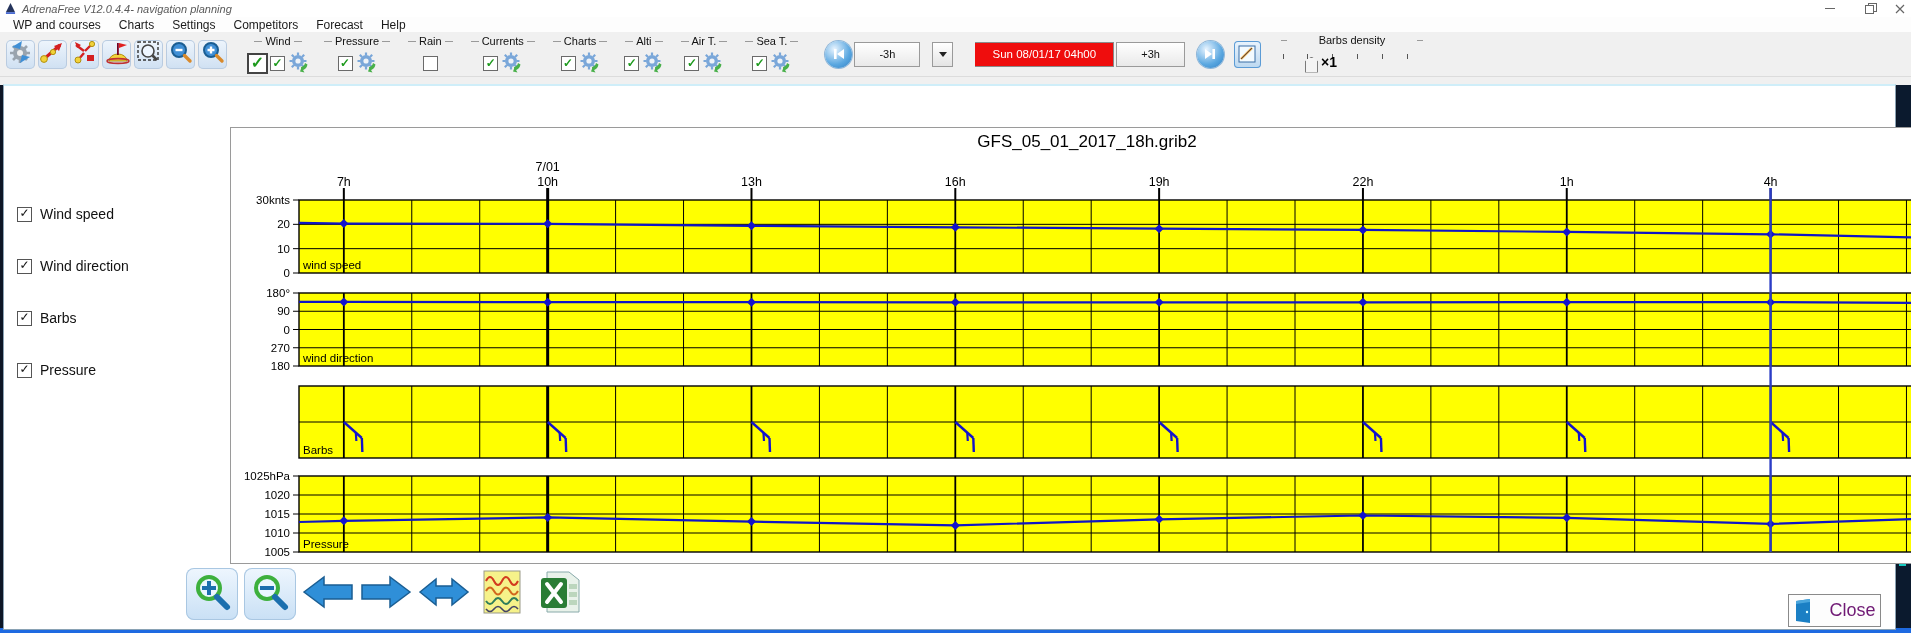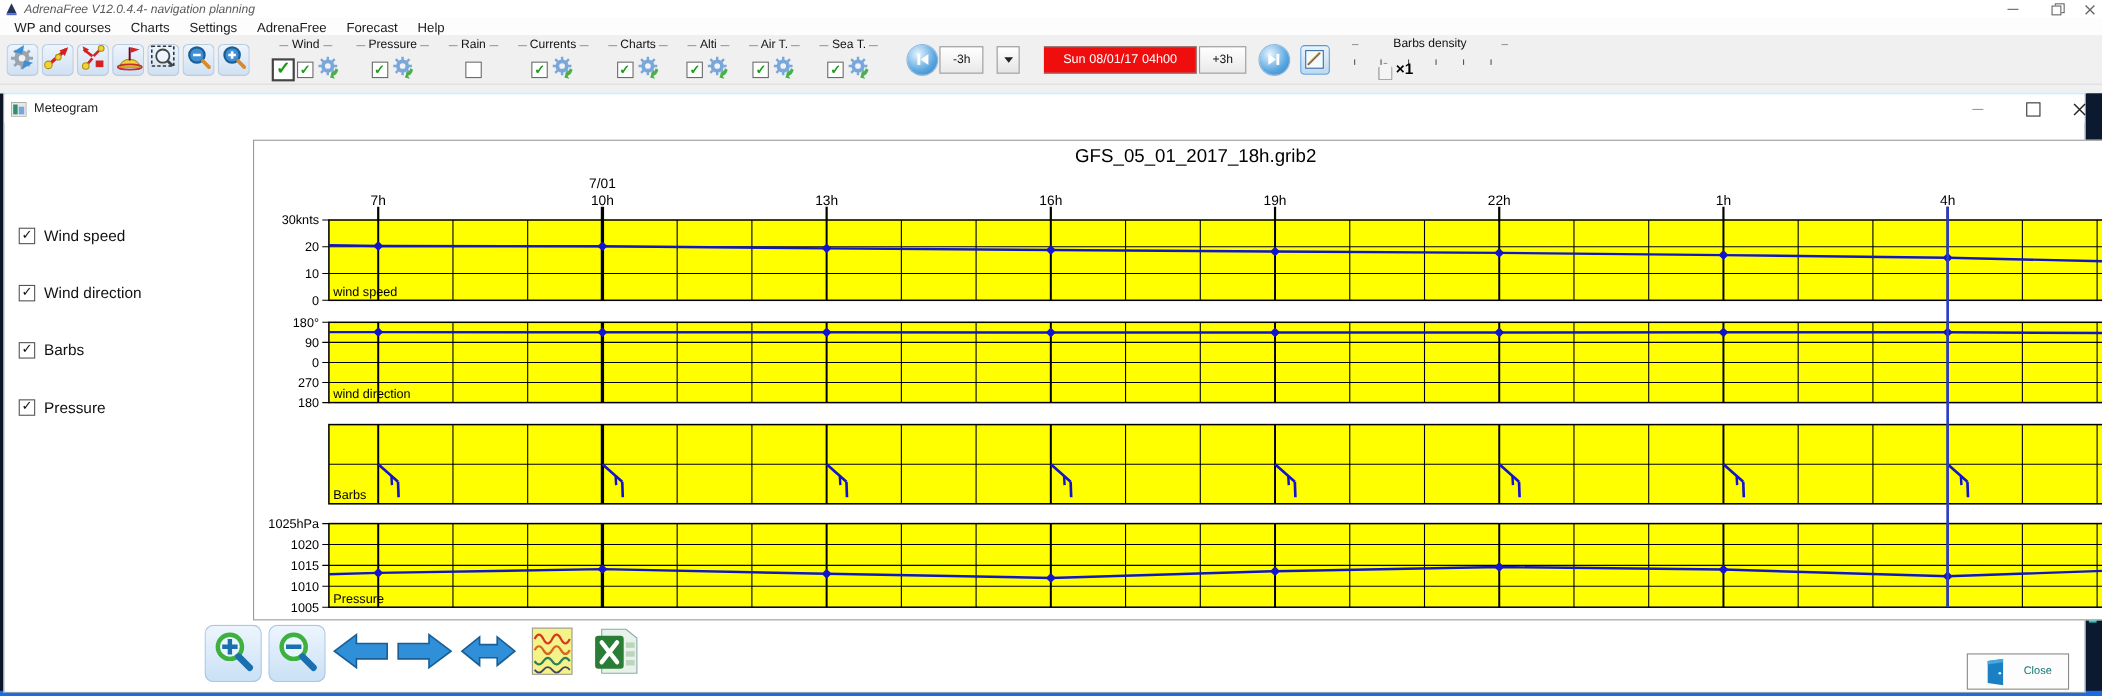--- a/index.html
+++ b/index.html
@@ -28,21 +28,21 @@
   .group-cap .dash{width:8px;height:1px;background:#9a9a9a;margin:0 3px;}
   .group-row{display:flex;align-items:center;gap:2px;margin-top:4px;height:24px;}
   .chk{background:#fff;border:1px solid #6a6a6a;display:flex;align-items:center;justify-content:center;}
   .chk.small{width:13px;height:13px;}
   .chk.big{width:17px;height:17px;border:2px solid #444;}
   .chk .mark{color:#1d9a1d;font-weight:bold;font-size:12px;line-height:1;transform:translateY(-1px);}
   .chk.big .mark{font-size:16px;}
   
   .timebar{display:flex;align-items:center;margin-left:18px;gap:2px;}
   .circle-btn{width:27px;height:27px;border-radius:50%;background:radial-gradient(circle at 35% 30%,#e8f4ff,#5aa7e0 60%,#2f7fc4);box-shadow:0 0 0 1px #8fb6d8;display:flex;align-items:center;justify-content:center;}
-  .flat-btn{height:23px;background:linear-gradient(#ffffff,#e9e9e9);border:1px solid #9a9a9a;font-size:11px;color:#111;display:flex;align-items:center;justify-content:center;padding:0 11px;}
+  .flat-btn{height:23px;background:linear-gradient(#ffffff,#e9e9e9);border:1px solid #9a9a9a;font-size:11px;color:#111;display:flex;align-items:center;justify-content:center;padding:0 24px;}
   .drop-btn{width:19px;height:23px;background:linear-gradient(#ffffff,#e4e4e4);border:1px solid #9a9a9a;display:flex;align-items:center;justify-content:center;}
   .tri-down{width:0;height:0;border-left:4px solid transparent;border-right:4px solid transparent;border-top:5px solid #222;}
   .date-box{height:23px;min-width:130px;background:#ef0d0d;color:#ffffff;font-size:11.5px;display:flex;align-items:center;justify-content:center;border:1px solid #8a8a8a;border-left:none;padding:0 4px;margin-left:20px;}
   .mode-btn{width:27px;height:27px;margin-left:8px;border-radius:4px;background:linear-gradient(#eaf4fd,#bcd8f0);box-shadow:inset 0 0 0 1px #5b9bd5;display:flex;align-items:center;justify-content:center;}
   
   .density{display:flex;flex-direction:column;margin-left:16px;width:150px;}
   .density-cap{display:flex;align-items:center;justify-content:center;font-size:11px;color:#111;height:13px;gap:28px;}
   .density-cap .dash{height:1px;background:#9a9a9a;flex:1;margin:0 4px;}
   .slider{position:relative;height:26px;margin-top:2px;}
   .slider .tick{position:absolute;top:5px;width:1px;height:5px;background:#555;}
@@ -59,21 +59,21 @@
   .side-item .chk2 span{font-size:12px;color:#111;line-height:1;transform:translateY(-1px);}
   .side-item .lbl{font-size:14px;color:#111;}
   .chartbox{position:absolute;left:182px;top:41px;width:1712px;height:435px;border:1px solid #9a9a9a;background:#fff;box-sizing:content-box;margin-left:44px;}
   .chart-title{position:absolute;left:0;top:4px;width:100%;text-align:center;font-size:17px;color:#000;}
   .chartbox svg{position:absolute;left:0;top:0;}
   
   .met-bottombar{position:absolute;left:182px;top:482px;display:flex;align-items:center;gap:6px;}
   .mb-btn{width:52px;height:52px;display:flex;align-items:center;justify-content:center;border-radius:8px;}
   .mb-btn.blue{background:linear-gradient(#eef6fe,#c9e0f5);box-shadow:inset 0 0 0 1px #a9c7e2;}
   .close-btn{position:absolute;left:1784px;top:508px;width:91px;height:31px;background:#fdfdfd;border:1px solid #8a8a8a;display:flex;align-items:center;justify-content:center;gap:14px;}
-  .close-btn .txt{font-size:10px;color:#0f766e;}
+  .close-btn .txt{font-size:18px;color:#701a75;}
   
   .right-sliver{position:absolute;left:1897px;top:85px;width:14px;height:548px;background:#0b1a2e;}
   .right-sliver i{position:absolute;left:2px;width:7px;height:3px;background:#17c9c0;}
   .bottom-strip{position:absolute;left:0;top:628px;width:1911px;height:5px;background:#1e6ae1;}
 </style>
 </head>
 <body>
 
 <div id="root">
   <div class="appbg"></div>
@@ -97,21 +97,21 @@
       <svg width="10" height="10" viewBox="0 0 10 10">
           <path d="M1 1 L9 9 M9 1 L1 9" stroke="#666" stroke-width="1.2"></path>
         </svg>
     </div>
   </div>
 
   <div class="menubar" id="menubar">
       <span class="menu-item">WP and courses</span>
       <span class="menu-item">Charts</span>
       <span class="menu-item">Settings</span>
-      <span class="menu-item">AdrenaFree</span>
+      <span class="menu-item">Competitors</span>
       <span class="menu-item">Forecast</span>
       <span class="menu-item">Help</span>
     </div>
 
   <div class="toolbar">
     <div class="tb-left" id="tb-left">
         <div class="tb-btn raised">
           <span><svg width="26" height="26" viewBox="0 0 26 26">
               <circle cx="12" cy="14" r="7" fill="#9aa4ae"></circle>
               <circle cx="12" cy="14" r="3" fill="#f0f0f0"></circle>
@@ -372,39 +372,20 @@
       <i style="top:130px;"></i>
       <i style="top:200px;"></i>
       <i style="top:268px;"></i>
       <i style="top:340px;"></i>
       <i style="top:410px;"></i>
       <i style="top:478px;"></i>
   </div>
   <div class="bottom-strip"></div>
 
   <div class="metwin">
-    <div class="met-titlebar">
-      <svg width="14" height="13" viewBox="0 0 14 13" style="margin-left:6px;">
-          <rect x="0" y="0" width="14" height="13" fill="#e8e8e8" stroke="#888"></rect>
-          <rect x="2" y="2" width="4" height="9" fill="#2f8f6f"></rect>
-          <rect x="7" y="4" width="5" height="7" fill="#7aa7d9"></rect>
-        </svg>
-      <span class="met-title">Meteogram</span>
-      <div class="met-ctrl" style="left:1772px;">
-          <div style="width:10px;height:1px;background:#999;"></div>
-        </div>
-      <div class="met-ctrl" style="left:1822px;">
-          <div class="wc-box" style="width:11px;height:11px;border-color:#333;"></div>
-        </div>
-      <div class="met-ctrl" style="left:1864px;">
-        <svg width="13" height="13" viewBox="0 0 13 13">
-            <path d="M1.5 1.5 L11.5 11.5 M11.5 1.5 L1.5 11.5" stroke="#222" stroke-width="1.3"></path>
-          </svg>
-      </div>
-    </div>
 
     <div class="sidebox" id="sidebox">
         <div class="side-item" style="top: 64px;">
           <span class="chk2">
             <span>✓</span>
           </span>
           <span class="lbl">Wind speed</span>
         </div>
         <div class="side-item" style="top: 116px;">
           <span class="chk2">

